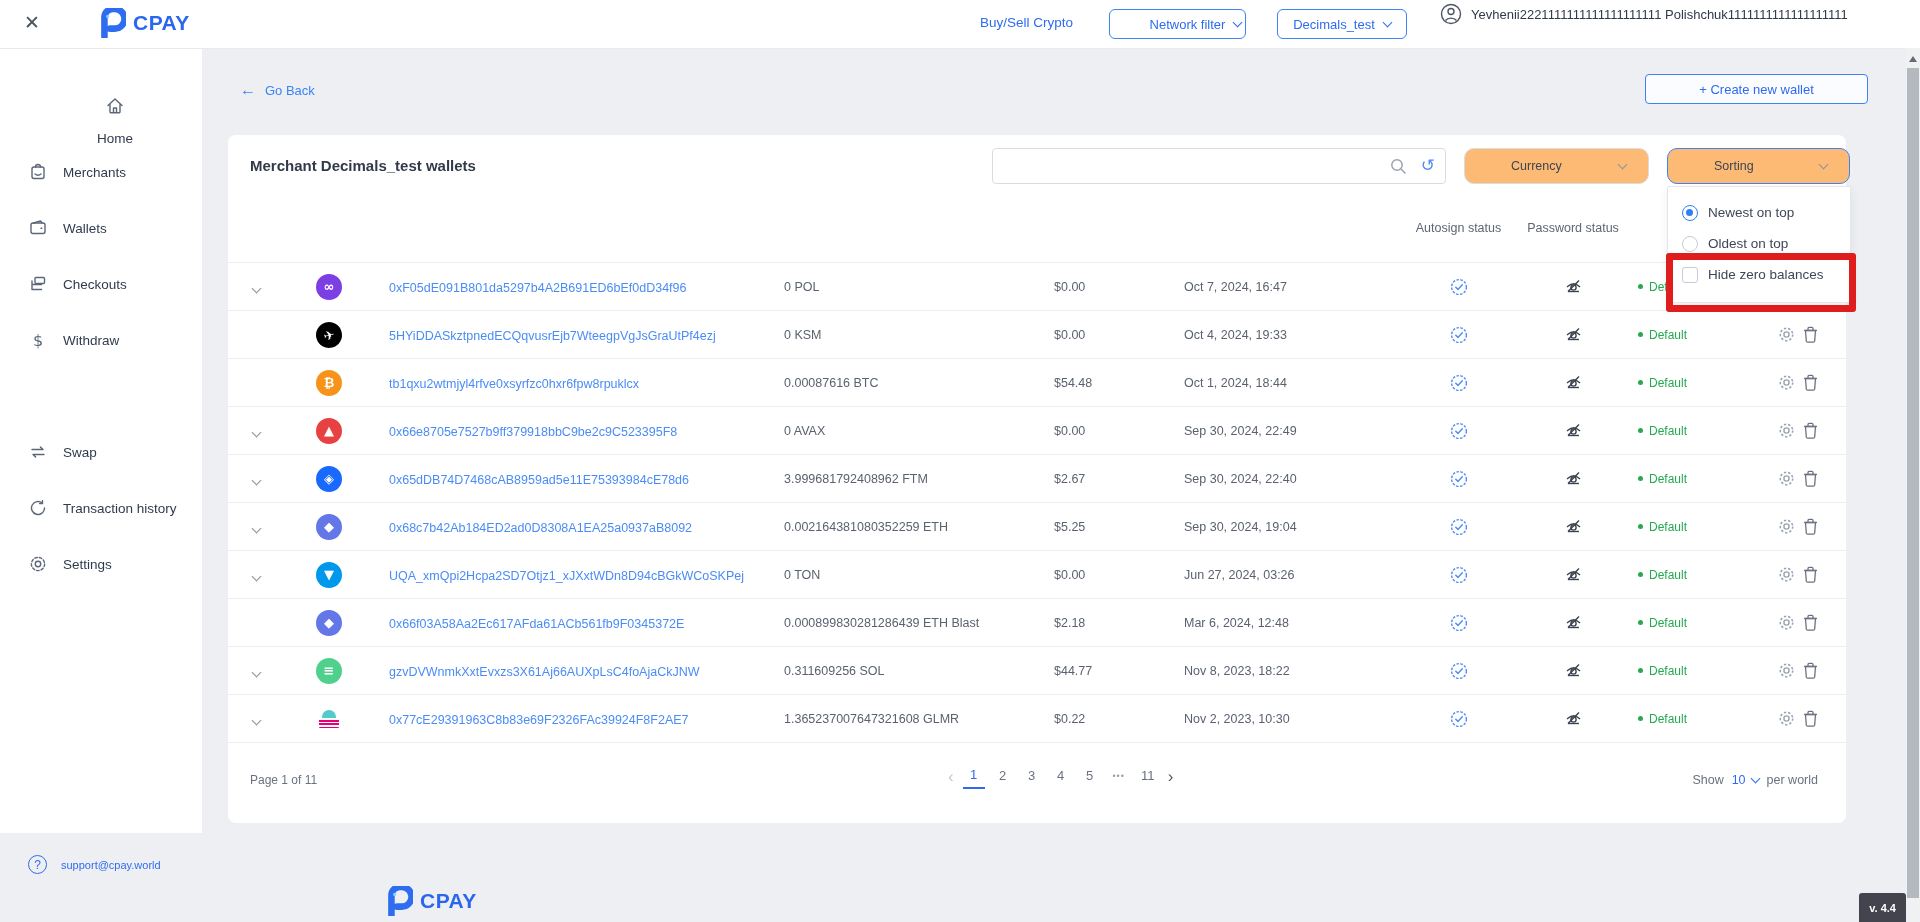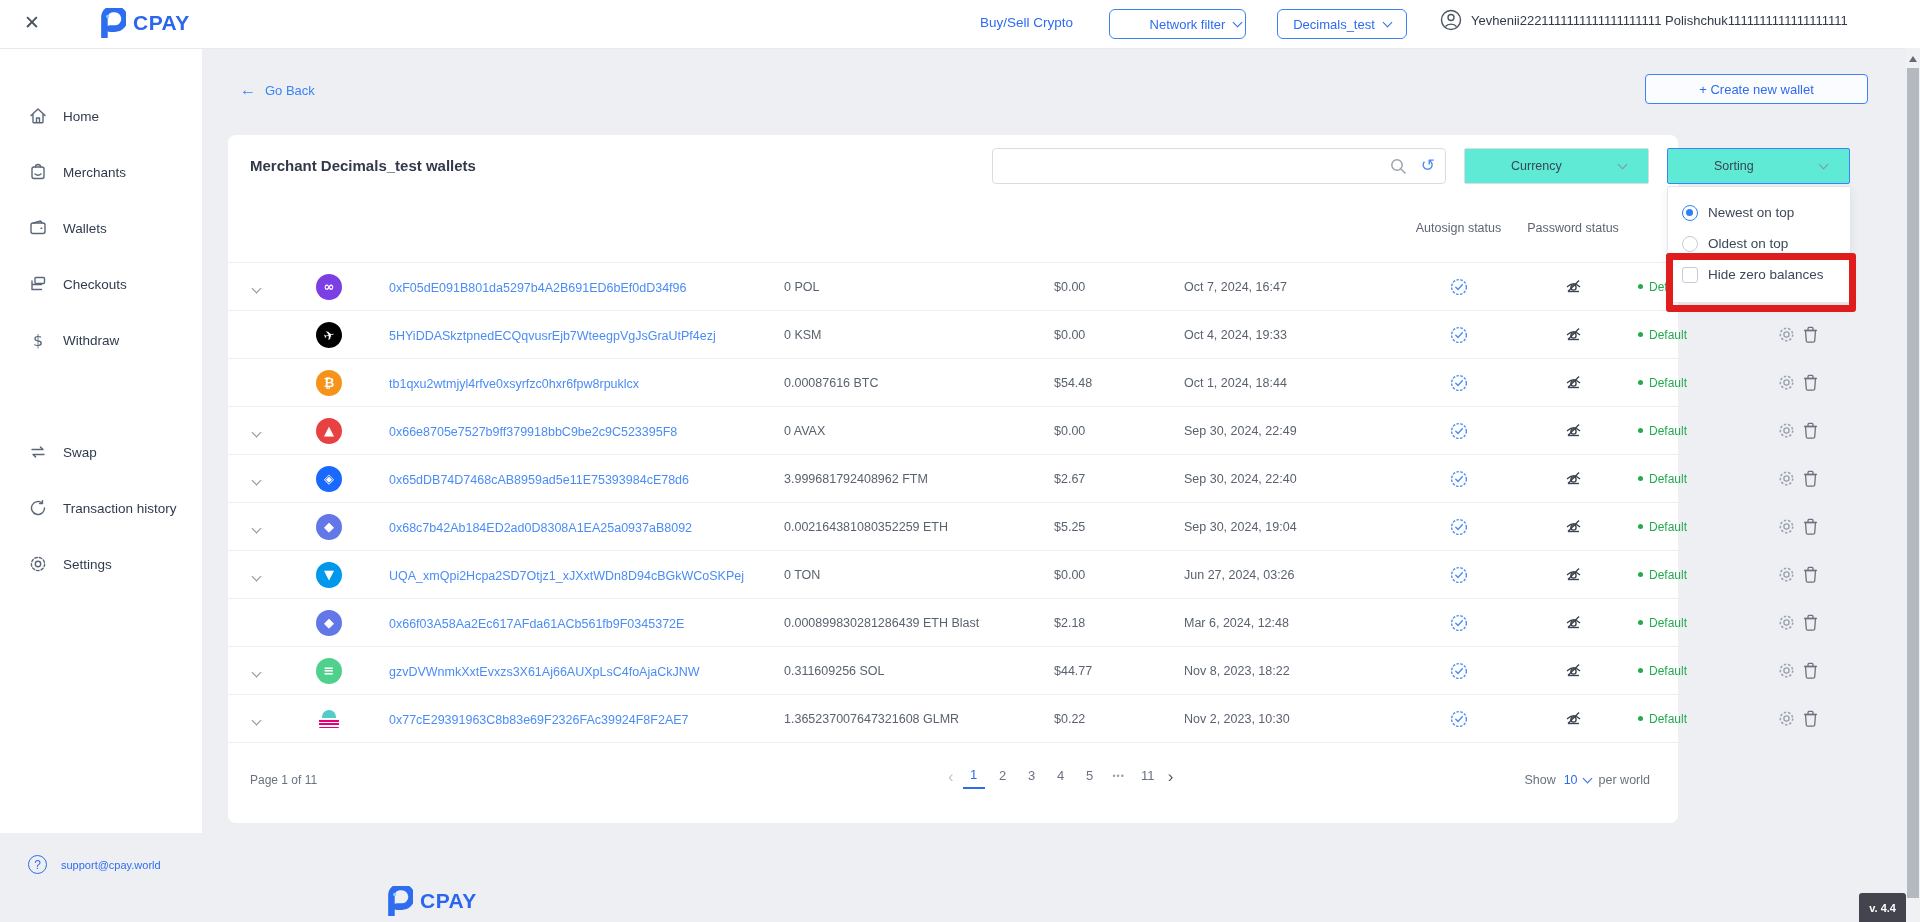--- a/index.html
+++ b/index.html
@@ -12,49 +12,49 @@
   .logo{position:absolute;display:flex;align-items:center;gap:7px;}
   .logo-top{left:96px;top:8px;}
   .logo-mark{width:30px;height:30px;}
   .logo-word{font-size:21px;font-weight:bold;color:#2b66ee;letter-spacing:.5px;}
   .buysell{position:absolute;left:980px;top:15px;font-size:13.5px;font-weight:normal;color:#2e6bf0;cursor:pointer;}
   .hdr-btn{position:absolute;top:9px;height:30px;box-sizing:border-box;border:1px solid #3f82f7;border-radius:6px;
            background:#fff;color:#2e6bf0;font-size:13px;display:flex;align-items:center;justify-content:center;gap:9px;cursor:pointer;}
   .hdr-btn .chev{border-color:#2e6bf0;}
   .btn-network{left:1109px;width:137px;padding-left:36px;}
   .btn-merchant{left:1277px;width:130px;}
-  .userbox{position:absolute;left:1440px;top:9px;display:flex;align-items:center;gap:9px;color:#303a4a;font-size:13px;}
+  .userbox{position:absolute;left:1440px;top:3px;display:flex;align-items:center;gap:9px;color:#303a4a;font-size:13px;}
   
   .chev{display:inline-block;width:6px;height:6px;border-right:1.5px solid #8a93a3;border-bottom:1.5px solid #8a93a3;
         transform:rotate(45deg);margin-top:-3px;}
   
   .sidebar{position:absolute;left:0;top:48px;width:202px;height:785px;background:#fff;z-index:30;}
   .side-item{position:absolute;left:0;width:202px;height:40px;display:flex;align-items:center;gap:15px;
              padding-left:28px;box-sizing:border-box;cursor:pointer;}
   .side-item svg{flex:0 0 auto;}
   .side-label{font-size:13.5px;color:#2f3b4e;}
   
   .goback{position:absolute;left:240px;top:82px;display:flex;align-items:center;gap:9px;color:#3b82f6;
           font-size:13px;cursor:pointer;z-index:5;}
   .goback .arr{font-size:16px;line-height:1;}
   .create-btn{position:absolute;left:1645px;top:74px;width:223px;height:30px;box-sizing:border-box;
               border:1px solid #3f82f7;border-radius:4px;background:#fbfcff;color:#2e6bf0;font-size:13px;
               display:flex;align-items:center;justify-content:center;cursor:pointer;z-index:5;}
   
-  .card{position:absolute;left:228px;top:135px;width:1450px;height:688px;background:#fff;border-radius:8px;z-index:4;}
+  .card{position:absolute;left:228px;top:135px;width:1618px;height:688px;background:#fff;border-radius:8px;z-index:4;}
   .card-title{position:absolute;left:22px;top:22px;font-size:15px;font-weight:bold;color:#32394a;}
   .search-box{position:absolute;left:764px;top:13px;width:454px;height:36px;box-sizing:border-box;
               border:1px solid #d9dde3;border-radius:4px;background:#fff;}
   .search-box input{position:absolute;left:12px;top:0;width:370px;height:34px;border:0;outline:none;
               font-size:13px;font-family:"Liberation Sans",sans-serif;color:#333;}
   .search-box input::placeholder{color:#b7bdc8;}
   .search-ic{position:absolute;right:38px;top:9px;}
   .refresh-ic{position:absolute;right:10px;top:6px;font-size:17px;color:#4c8ff7;cursor:pointer;}
-  .drop-btn{position:absolute;top:13px;height:36px;box-sizing:border-box;border:1px solid #d9dde3;border-radius:2px;
-            background:#5eead4;font-size:12.5px;color:#3c4554;display:flex;align-items:center;
+  .drop-btn{position:absolute;top:13px;height:36px;box-sizing:border-box;border:1px solid #d9dde3;border-radius:10px;
+            background:#fdba74;font-size:12.5px;color:#3c4554;display:flex;align-items:center;
             justify-content:space-between;padding:0 22px 0 46px;cursor:pointer;}
   .drop-currency{left:1236px;width:185px;}
   .drop-sorting{left:1439px;width:183px;border-color:#3f82f7;}
   
   .thead{position:absolute;top:84px;font-size:12.5px;color:#5d6675;line-height:1.45;text-align:center;}
   .th-auto{left:1181px;width:99px;}
   .th-pass{left:1280px;width:130px;}
   .rows{position:absolute;left:0;top:127px;width:1643px;border-top:1px solid #edeef2;}
   .trow{display:grid;grid-template-columns:56px 90px 410px 270px 130px 225px 99px 130px 120px 1fr;
         align-items:center;height:48px;border-bottom:1px solid #edeef2;box-sizing:border-box;}
@@ -139,21 +139,21 @@
       <svg width="22" height="22" viewBox="0 0 22 22">
         <circle cx="11" cy="11" r="9.5" fill="none" stroke="#4b5563" stroke-width="1.4"></circle>
         <circle cx="11" cy="8.5" r="3" fill="none" stroke="#4b5563" stroke-width="1.4"></circle>
         <path d="M5.5 17.5 a6.5 5 0 0 1 11 0" fill="none" stroke="#4b5563" stroke-width="1.4"></path>
       </svg>
       <span>Yevhenii2221111111111111111111 Polishchuk1111111111111111111</span>
     </div>
   </div>
 
   <nav class="sidebar" id="sidebar">
-      <div class="side-item" style="top: 48px;">
+      <div class="side-item" style="top: 48px; flex-direction: column;">
         <svg width="20" height="20" viewBox="0 0 20 20">
           <path d="M3 9.5 L10 3 L17 9.5 M5 8.2 V16 a.8.8 0 0 0 .8.8 h8.4 a.8.8 0 0 0 .8-.8 V8.2 M8.5 16.5 V12 h3 v4.5" fill="none" stroke="#5b6778" stroke-width="1.4" stroke-linecap="round" stroke-linejoin="round"></path>
         </svg>
                  <span class="side-label">Home</span>
       </div>
       <div class="side-item" style="top: 104px;">
         <svg width="20" height="20" viewBox="0 0 20 20">
           <rect x="4" y="5" width="12" height="11.5" rx="2" fill="none" stroke="#5b6778" stroke-width="1.4" stroke-linecap="round" stroke-linejoin="round"></rect>
           <path d="M7.5 5 a2.5 2.5 0 0 1 5 0 M7 12 q3 2.4 6 0" fill="none" stroke="#5b6778" stroke-width="1.4" stroke-linecap="round" stroke-linejoin="round"></path>
         </svg>

